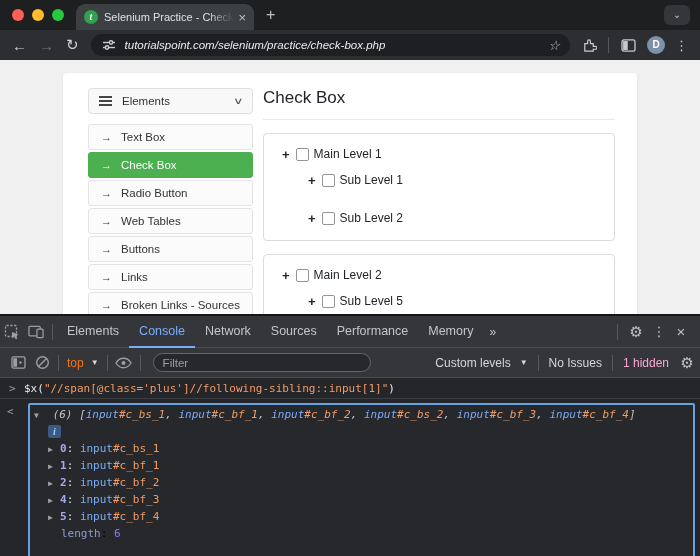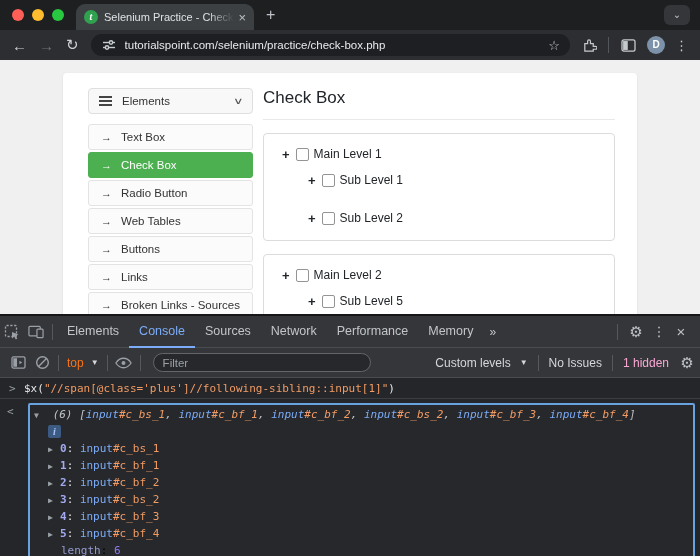--- a/index.html
+++ b/index.html
@@ -22,21 +22,21 @@
   .tab-close { color:#bdc1c6; font-size:13px; margin-left:4px; flex:0 0 auto; cursor:default; }
   .newtab { color:#bdc1c6; font-size:16px; margin-left:12px; }
   .strip-right { margin-left:auto; margin-right:10px; width:26px; height:20px; background:#34363a;
     border-radius:6px; color:#bdc1c6; font-size:10px; text-align:center; line-height:19px; }
 
   .toolbar { position:absolute; left:0; top:30px; width:700px; height:30px; background:#2d2e31;
     display:flex; align-items:center; }
   .navbtn { color:#cfd1d4; font-size:15px; margin-left:12px; }
   .navbtn.disabled { color:#6e7175; }
   .omnibox { flex:1 1 auto; height:22px; margin-left:12px; background:#1e1f22; border-radius:11px;
-    display:flex; align-items:center; padding:0 10px; }
+    display:flex; align-items:center; padding:0 10px;font-style:italic; }
   .url { color:#e8eaed; font-size:11.5px; margin-left:8px; flex:1 1 auto; white-space:nowrap; overflow:hidden; }
   .star { color:#c7cacd; font-size:13px; margin-left:6px; }
   .tb-icons { display:flex; align-items:center; gap:10px; margin:0 12px 0 10px; }
   .vdiv30 { width:1px; height:16px; background:#53565a; }
   .avatar { width:18px; height:18px; border-radius:50%; background:#7d92a9; color:#fff;
     font-size:10px; font-weight:bold; text-align:center; line-height:18px; }
   .kebab { color:#cfd1d4; font-size:13px; }
 
   
   .page { position:absolute; left:0; top:60px; width:700px; height:254px; background:#f0f0f1; overflow:hidden; }
@@ -262,22 +262,22 @@
     <span class="dt-ico">
       <svg width="16" height="14" viewBox="0 0 17 14">
           <rect x="1" y="1" width="12" height="10" rx="1" fill="none" stroke="#9aa0a6" stroke-width="1.3"></rect>
           <rect x="9.5" y="4" width="6.5" height="9" rx="1" fill="#35363a" stroke="#9aa0a6" stroke-width="1.3"></rect>
         </svg>
     </span>
     <span class="vdiv"></span>
     <div id="dt-tabs" style="display:flex;align-items:center;height:32px">
         <span class="dt-tab">Elements</span>
         <span class="dt-tab active">Console</span>
+        <span class="dt-tab">Network</span>
         <span class="dt-tab">Sources</span>
-        <span class="dt-tab">Network</span>
         <span class="dt-tab">Performance</span>
         <span class="dt-tab">Memory</span>
       </div>
     <span class="dt-more">»</span>
     <div class="dt-tabs-right">
       <span class="vdiv"></span>
       <span class="gear">⚙</span>
       <span class="kebab" style="width:18px;text-align:center">⋮</span>
       <span class="dt-x">×</span>
     </div>
@@ -332,21 +332,20 @@
           <span class="tri">▼</span>
           <span class="preview" id="result-preview"><span>(6) </span><span>[</span><span class="tag">input</span><span class="oid">#c_bs_1</span><span>, </span><span class="tag">input</span><span class="oid">#c_bf_1</span><span>, </span><span class="tag">input</span><span class="oid">#c_bf_2</span><span>, </span><span class="tag">input</span><span class="oid">#c_bs_2</span><span>, </span><span class="tag">input</span><span class="oid">#c_bf_3</span><span>, </span><span class="tag">input</span><span class="oid">#c_bf_4</span><span>]</span></span>
         </div>
         <div class="info-row">
           <span class="info-ico">i</span>
         </div>
         <div id="result-items">
             <div class="crow obj"><span class="tri">▶</span><span class="idx">0</span><span>: </span><span class="tag">input</span><span class="oid">#c_bs_1</span></div>
             <div class="crow obj"><span class="tri">▶</span><span class="idx">1</span><span>: </span><span class="tag">input</span><span class="oid">#c_bf_1</span></div>
             <div class="crow obj"><span class="tri">▶</span><span class="idx">2</span><span>: </span><span class="tag">input</span><span class="oid">#c_bf_2</span></div>
-            <div class="crow obj"><span class="tri">▶</span><span class="idx">3</span><span>: </span><span class="tag">input</span><span class="oid">#c_bs_2</span></div>
             <div class="crow obj"><span class="tri">▶</span><span class="idx">4</span><span>: </span><span class="tag">input</span><span class="oid">#c_bf_3</span></div>
             <div class="crow obj"><span class="tri">▶</span><span class="idx">5</span><span>: </span><span class="tag">input</span><span class="oid">#c_bf_4</span></div>
           </div>
         <div class="crow lenrow">
           <span class="llbl">length</span><span>: </span><span class="lval">6</span>
         </div>
 
       </div>
     </div>
   </div>

